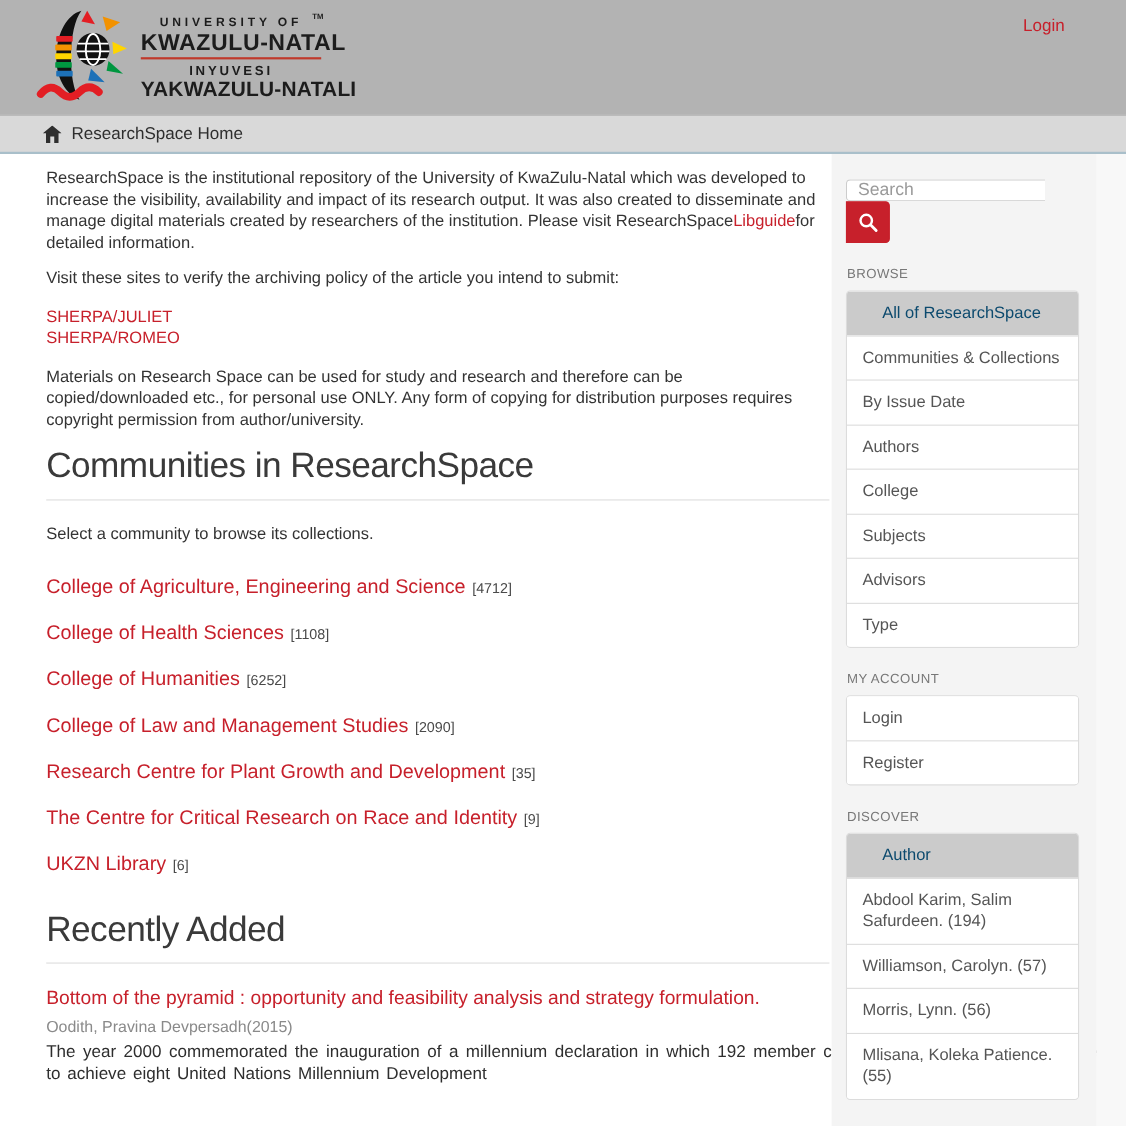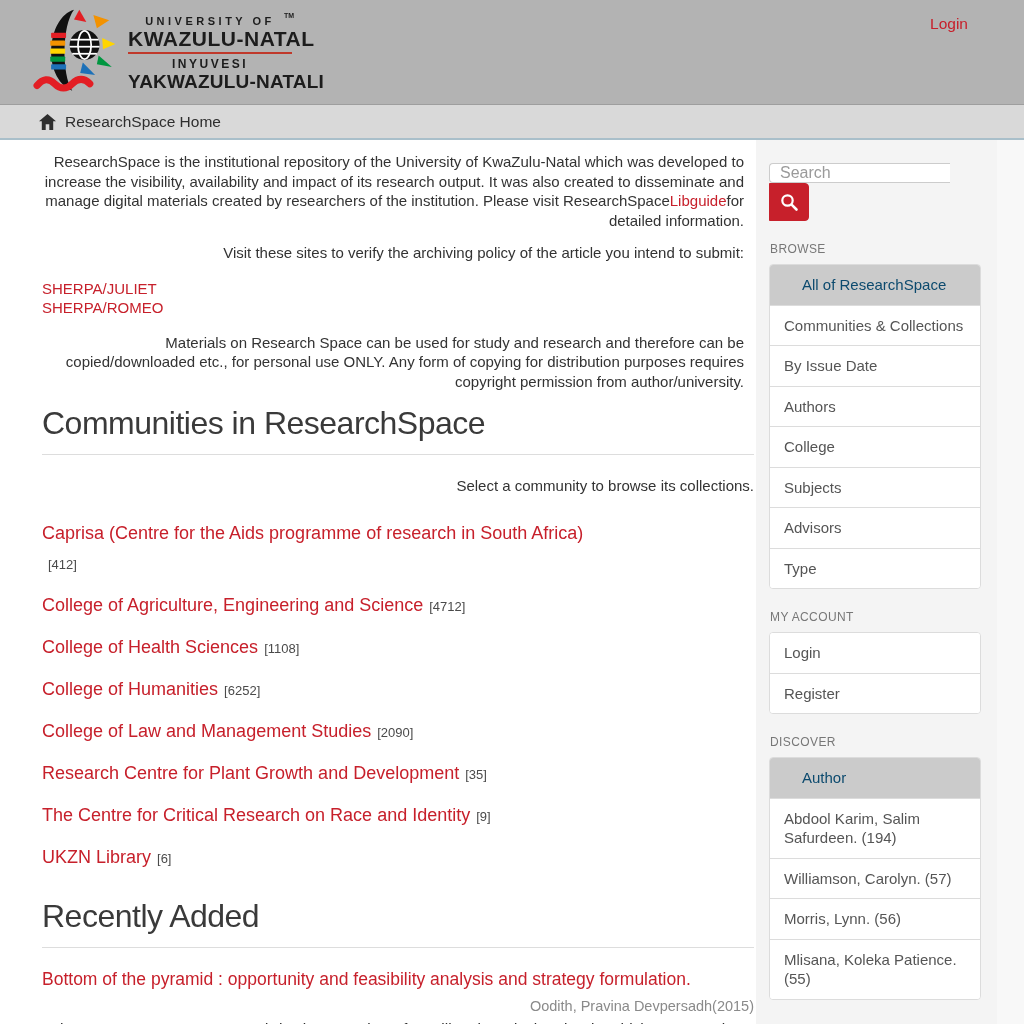--- a/index.html
+++ b/index.html
@@ -34,21 +34,21 @@
   .lt4{font-size:19px;font-weight:bold;letter-spacing:0.2px;white-space:nowrap;}
   .login-link{position:absolute;top:15px;right:56px;color:var(--accent);font-size:15.5px;cursor:pointer;text-decoration:none;}
   
   .breadcrumb{height:36px;background:var(--breadcrumb-bg);border-top:1px solid #9e9e9e;
     border-bottom:2px solid var(--breadcrumb-border);display:flex;align-items:center;
     padding-left:39px;}
   .crumb-link{display:flex;align-items:center;gap:9px;color:#2e2e2e;font-size:15.5px;cursor:pointer;text-decoration:none;}
   .home-ico{display:block;}
   
   .main{position:absolute;left:42px;top:152px;width:712px;z-index:1;}
-  .main p{margin:0;text-align:right;}
+  .main p{margin:0;}
   .intro{width:702px;font-size:15px;line-height:19.5px;color:#333;margin-bottom:13px !important;}
   .p2{width:702px;font-size:15px;line-height:19.5px;margin-bottom:16px !important;}
   .red-link{color:var(--accent);cursor:pointer;text-decoration:none;}
   .sherpa{font-size:15px;line-height:19.5px;display:block;width:fit-content;}
   .sherpa-block{margin-bottom:15px;}
   .p3{width:702px;font-size:15px;line-height:19.5px;margin-bottom:8px !important;}
   h2.section{font-size:32px;font-weight:400;color:#3a3a3a;letter-spacing:-0.5px;margin:14px 0 0;}
   .rule{border:0;border-top:1px solid #ddd;margin:12px 0 0;width:100%;}
   .subtitle{font-size:15px;color:#333;margin:22px 0 24px !important;}
   ul.communities{list-style:none;margin:0;padding:0;}
@@ -133,21 +133,20 @@
     <a class="red-link sherpa">SHERPA/ROMEO</a>
   </div>
 
   <p class="p3">Materials on Research Space can be used for study and research and therefore can be copied/downloaded etc., for personal use ONLY. Any form of copying for distribution purposes requires copyright permission from author/university.</p>
 
   <h2 class="section">Communities in ResearchSpace</h2>
   <hr class="rule">
   <p class="subtitle">Select a community to browse its collections.</p>
 
   <ul class="communities">
-    <li><a class="community-link">Caprisa (Centre for the Aids programme of research in South Africa)</a><span class="community-count">[412]</span></li>
     <li><a class="community-link">College of Agriculture, Engineering and Science</a><span class="community-count">[4712]</span></li>
     <li><a class="community-link">College of Health Sciences</a><span class="community-count">[1108]</span></li>
     <li><a class="community-link">College of Humanities</a><span class="community-count">[6252]</span></li>
     <li><a class="community-link">College of Law and Management Studies</a><span class="community-count">[2090]</span></li>
     <li><a class="community-link">Research Centre for Plant Growth and Development</a><span class="community-count">[35]</span></li>
     <li><a class="community-link">The Centre for Critical Research on Race and Identity</a><span class="community-count">[9]</span></li>
     <li><a class="community-link">UKZN Library</a><span class="community-count">[6]</span></li>
   </ul>
 
   <div class="recent-block">

